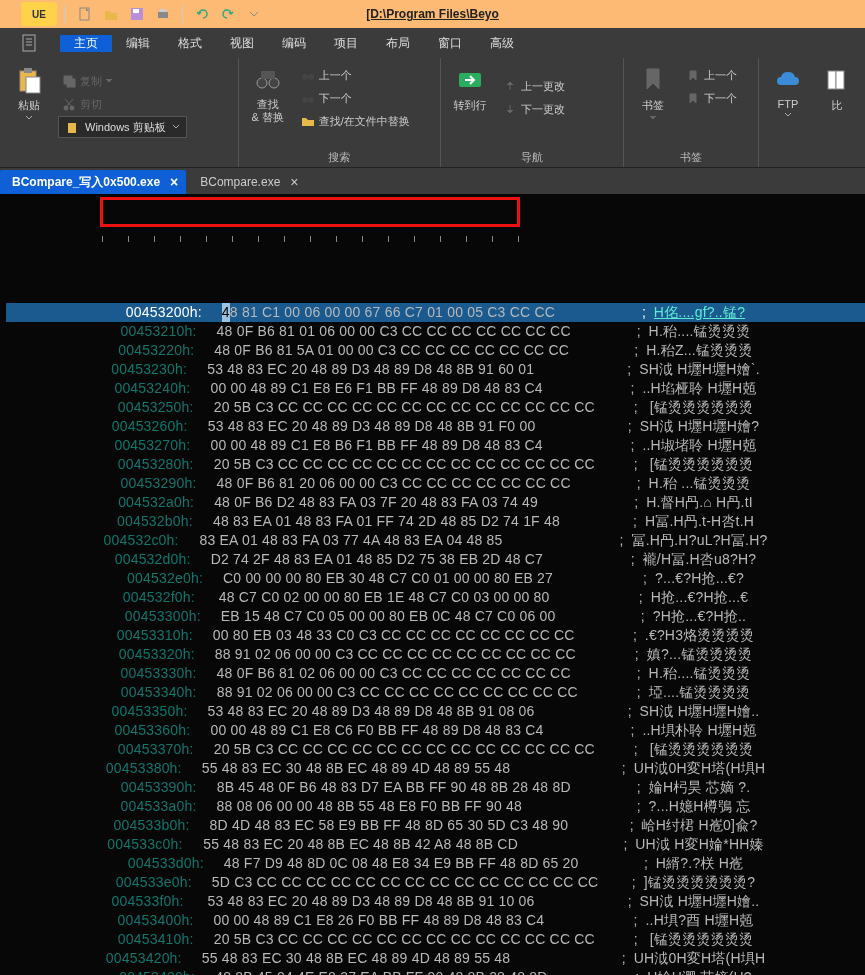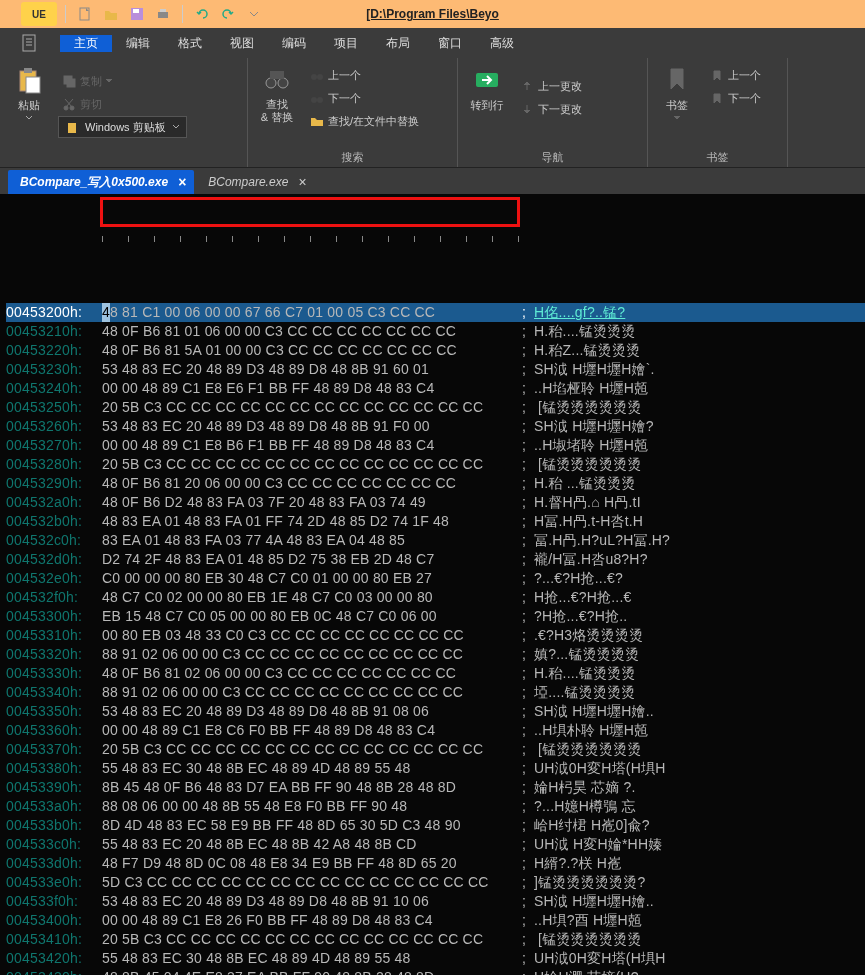--- a/index.html
+++ b/index.html
@@ -25,29 +25,29 @@
 .rgroup .label { text-align: center; color: #bbb; font-size: 11px; padding-top: 2px; }
 .rbtn-big { display: flex; flex-direction: column; align-items: center; gap: 2px; color: #ccc; font-size: 11px; cursor: pointer; padding: 2px 4px; min-width: 42px; }
 .rbtn-big .ico { width: 32px; height: 32px; display: flex; align-items: center; justify-content: center; }
 .rbtn-small { display: flex; align-items: center; gap: 4px; color: #ccc; font-size: 11px; cursor: pointer; padding: 2px 4px; height: 22px; }
 .disabled { color: #666 !important; }
 .disabled svg * { stroke: #666 !important; fill: #666 !important; }
 .stack { display: flex; flex-direction: column; gap: 1px; }
 .combo { background: #2a2a2a; border: 1px solid #555; height: 22px; display: flex; align-items: center; padding: 0 6px; color: #ddd; font-size: 11px; gap: 6px; cursor: pointer; }
 
 
-.filetabs { height: 26px; background: #3b3b3b; display: flex; align-items: flex-end; padding-left: 8px; gap: 2px; font-style: italic; }
+.filetabs { height: 26px; background: #3b3b3b; display: flex; align-items: flex-end; padding-left: 0; gap: 2px; }
 .ftab { height: 24px; padding: 0 8px 0 12px; font-size: 12px; display: flex; align-items: center; gap: 10px; cursor: pointer; border-radius: 2px 2px 0 0; }
 .ftab.active { background: #0f5fd6; color: #fff; font-weight: bold; }
 .ftab.inactive { background: #3b3b3b; color: #ccc; }
 .ftab .close { font-size: 14px; cursor: pointer; }
 
 
 .hexwrap { background: #070707; color: #b8b8b8; font-family: Consolas, monospace; font-size: 14px; line-height: 19px; padding: 4px 0 0 6px; height: calc(975px - 28px - 30px - 110px - 26px); overflow: hidden; white-space: pre; letter-spacing: 0.2px; }
-.hexline { display: flex; }
+.hexline { display: flex; justify-content: center; }
 .addr { color: #0f766e; width: 96px; }
 .bytes { width: 416px; }
 .sep2 { width: 16px; color: #b8b8b8; }
 .ascii { color: #b8b8b8; }
 .line0 { background: #1b5a8f; }
 .line0 .addr, .line0 .sep2 { color: #fff; }
 .line0 .ascii { color: #5eead4; text-decoration: underline; }
 .redbox { position: absolute; border: 3px solid #e11; pointer-events: none; }
 .ruler { height: 10px; position: relative; margin-left: 96px; width: 416px; }
 .ruler .tick { position: absolute; top: 0; width: 1px; height: 6px; background: #888; }
@@ -266,20 +266,42 @@
               <path d="M4 3 L10 3 L10 12 L7 9 L4 12 Z" fill="#666"></path>
             </svg>
           <span>下一个</span>
         </div>
       </div>
     </div>
     <div class="label">书签</div>
   </div>
 
   <div class="rgroup" style="flex:1;border-right:none">
+    <div class="body">
+      <div class="rbtn-big">
+        <div class="ico">
+            <svg width="30" height="30">
+              <path d="M8 20 Q4 20 4 16 Q4 12 8 12 Q9 7 15 7 Q21 7 22 12 Q26 12 26 16 Q26 20 22 20 Z" fill="#3a8cd9"></path>
+            </svg>
+          </div>
+        <span>FTP</span>
+        <svg width="8" height="6">
+            <path d="M1 1 L4 4 L7 1" fill="none" stroke="#aaa"></path>
+          </svg>
+      </div>
+      <div class="rbtn-big" style="min-width:20px">
+        <div class="ico">
+            <svg width="22" height="30">
+              <rect x="2" y="6" width="8" height="18" fill="#fff" stroke="#888"></rect>
+              <rect x="10" y="6" width="8" height="18" fill="#fff" stroke="#888"></rect>
+            </svg>
+          </div>
+        <span>比</span>
+      </div>
+    </div>
     <div class="label">&nbsp;</div>
   </div>
 </div>
 
 <div class="filetabs">
   <div class="ftab active">
     <span>BCompare_写入0x500.exe</span>
     <span class="close">×</span>
   </div>
   <div class="ftab inactive">

